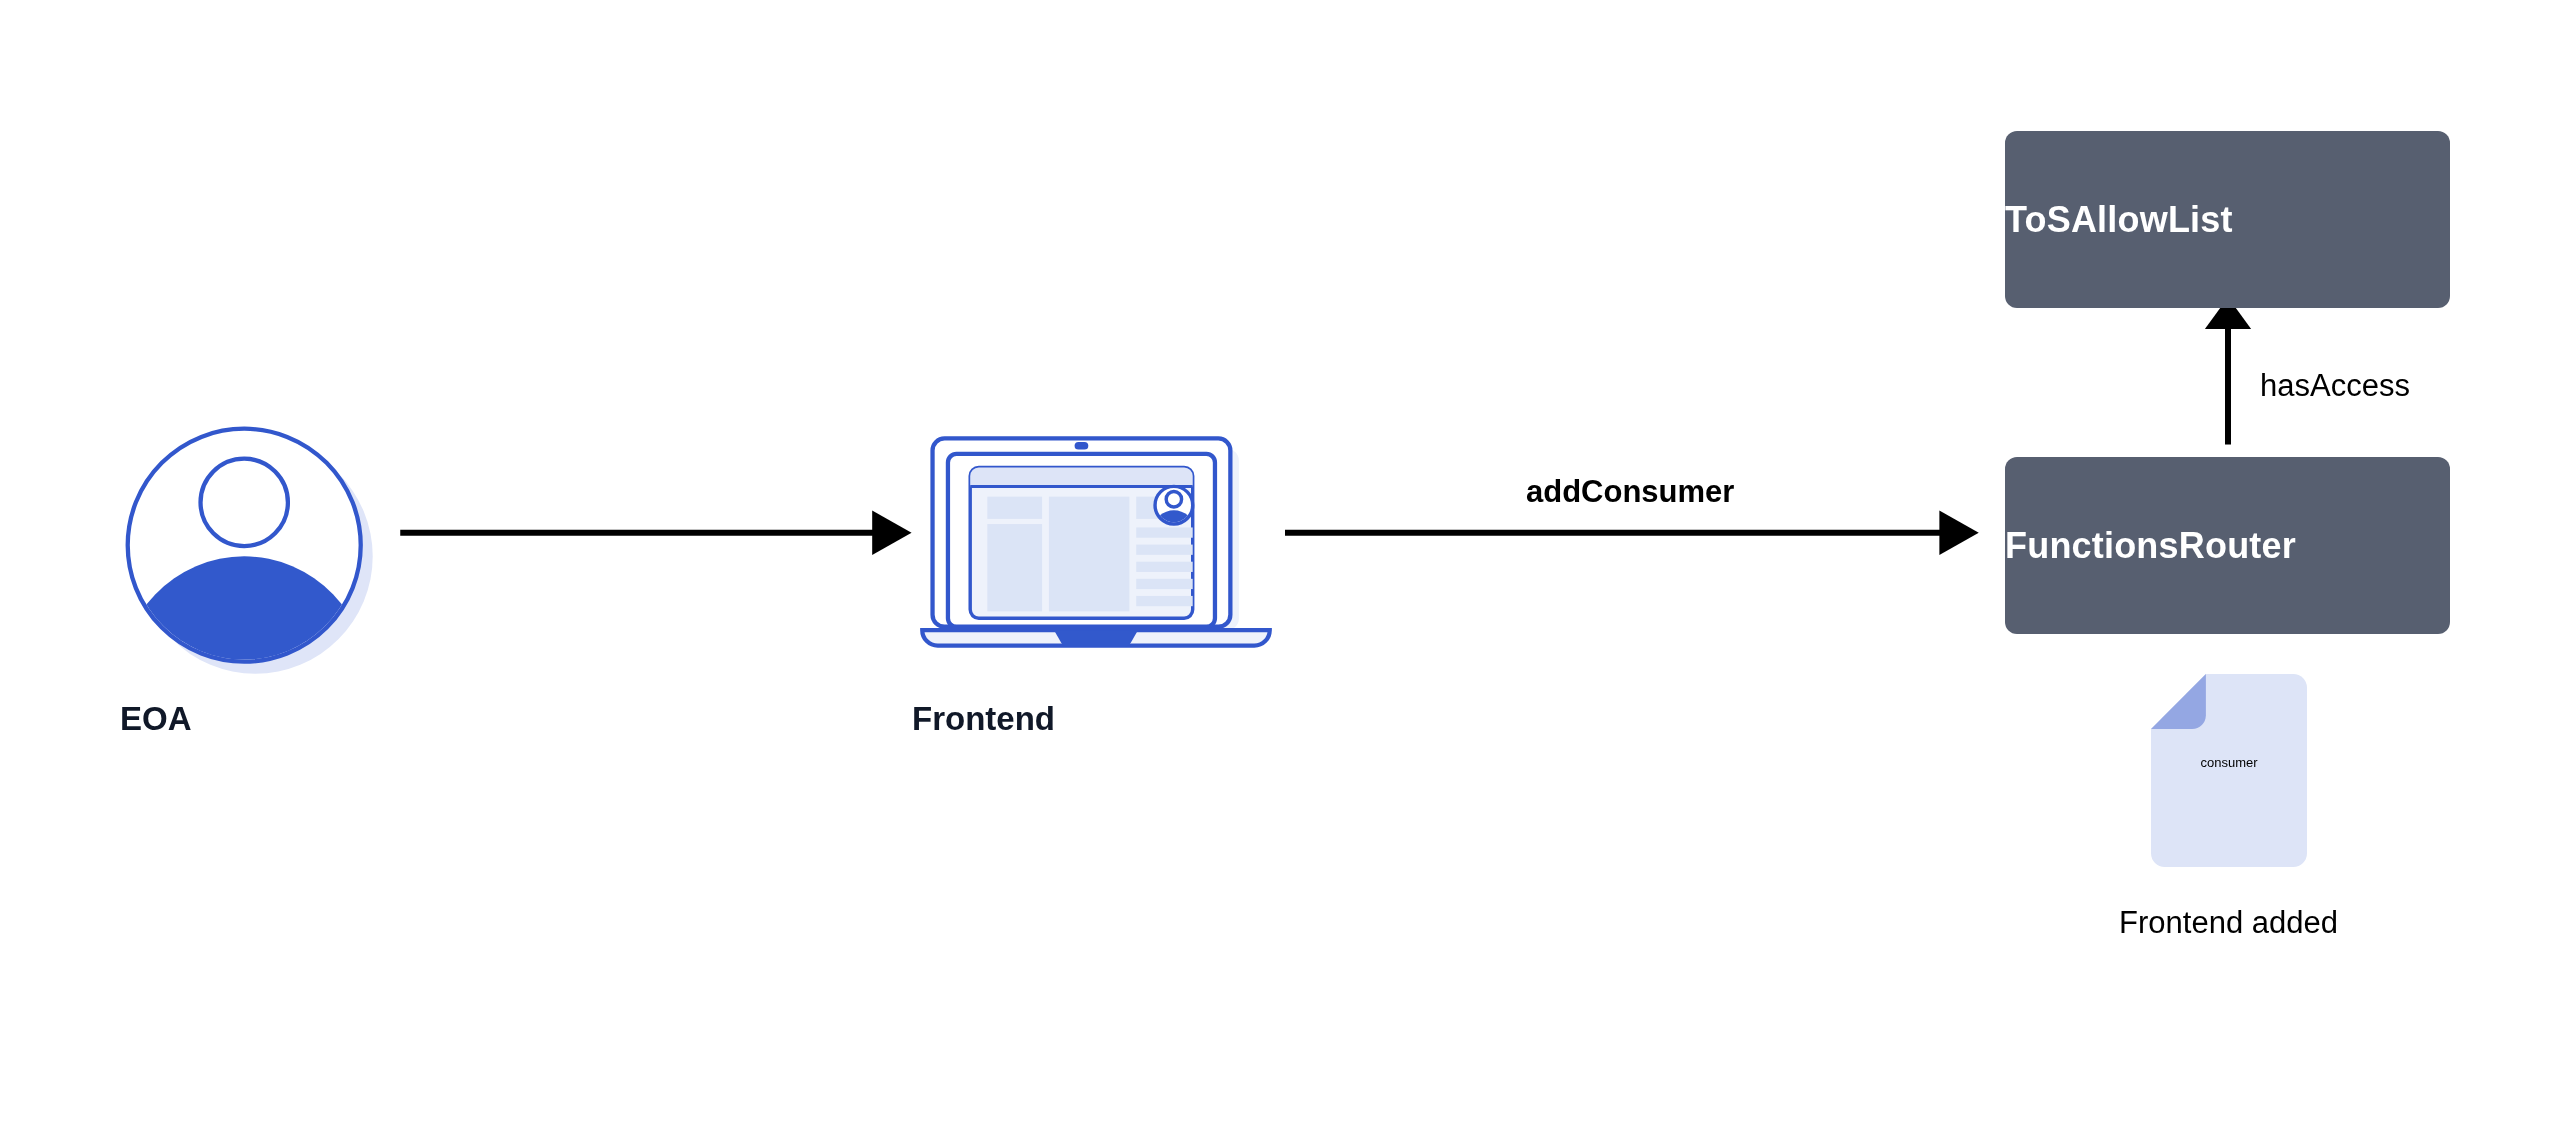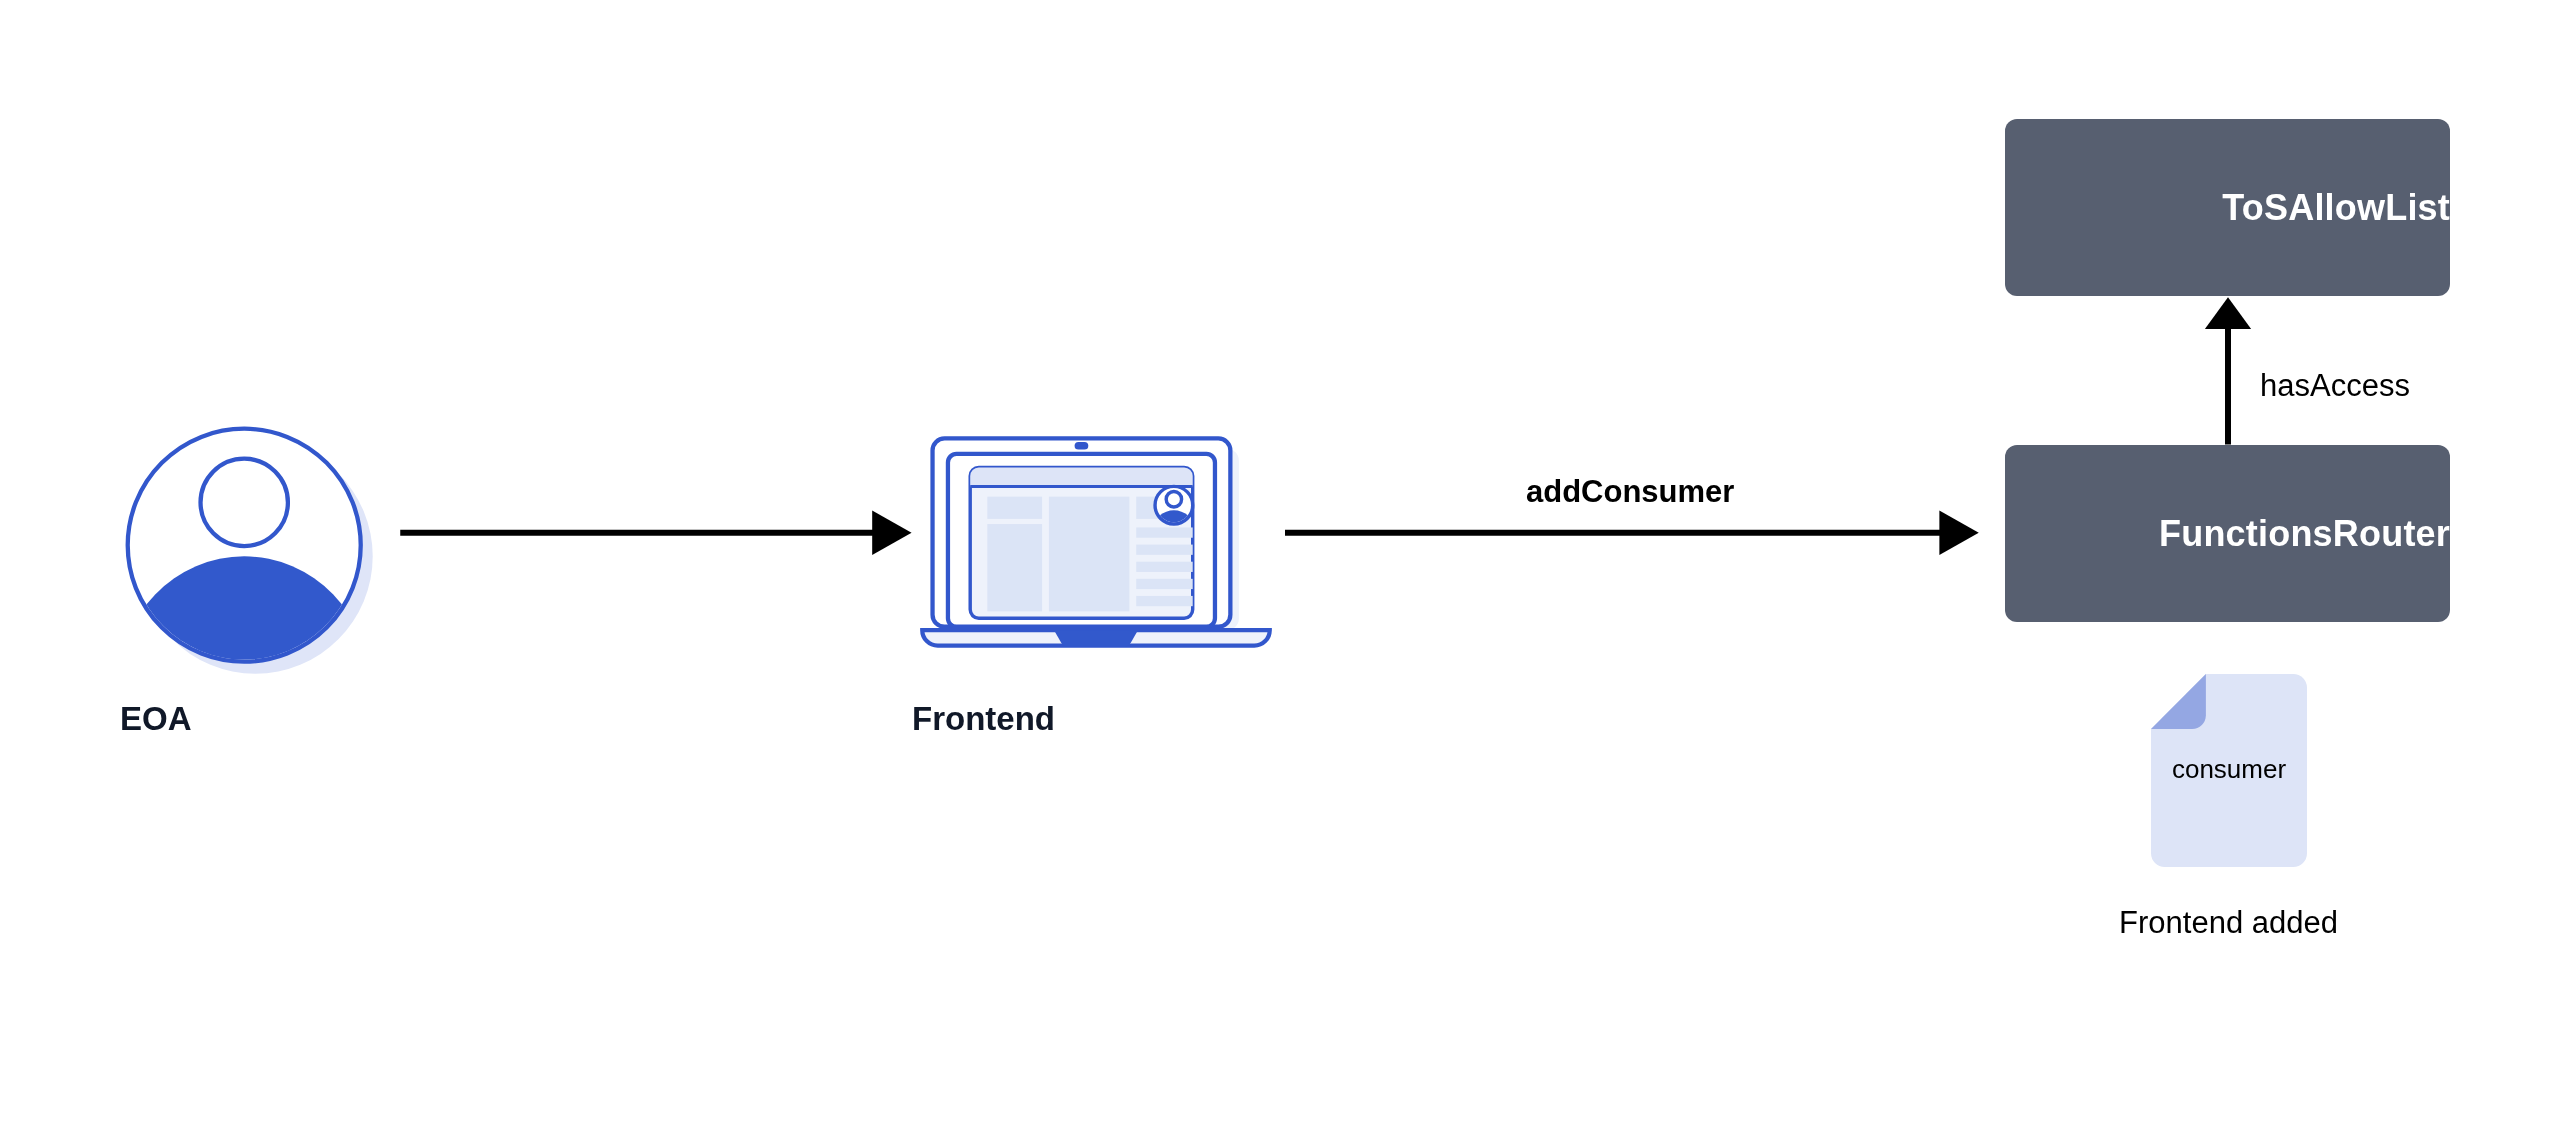--- a/index.html
+++ b/index.html
@@ -21,26 +21,27 @@
   
   .node {
     position: absolute;
     box-sizing: border-box;
   }
 
   
   .contract-box {
     display: flex;
     align-items: center;
-    justify-content: flex-end;
+    justify-content: flex-start;
     border-radius: 12px;
     background: #575f70;
     color: #ffffff;
     font-weight: 700;
     letter-spacing: 0.2px;
+    margin-top: 12px;
   }
   .contract-box .box-label {
     font-size: 36px;
     line-height: 1;
     white-space: nowrap;
   }
 
   
   .icon-caption {
     position: absolute;
@@ -193,19 +194,19 @@
 
   <div class="node svg-node" style="left:2151px; top:674px; width:156px; height:193px;">
     <svg viewBox="0 0 182 225" width="156" height="193">
 
       <path d="M64 0 H166 a16 16 0 0 1 16 16 V209 a16 16 0 0 1 -16 16 H16
                a16 16 0 0 1 -16 -16 V64 Z" fill="#dde4f7"></path>
 
       <path d="M64 0 V48 a16 16 0 0 1 -16 16 H0 Z" fill="#94a7e3"></path>
     </svg>
     <span style="position:absolute; left:0; top:82px; width:156px; text-align:center;
-                 font-size:26px; color:#000000; line-height:1;">consumer</span>
+                 font-size:13px; color:#000000; line-height:1;">consumer</span>
   </div>
 
   <div class="doc-caption" style="left:2057px; top:907px; width:343px;">Frontend added</div>
 
 </div>
 
 
 </body></html>

